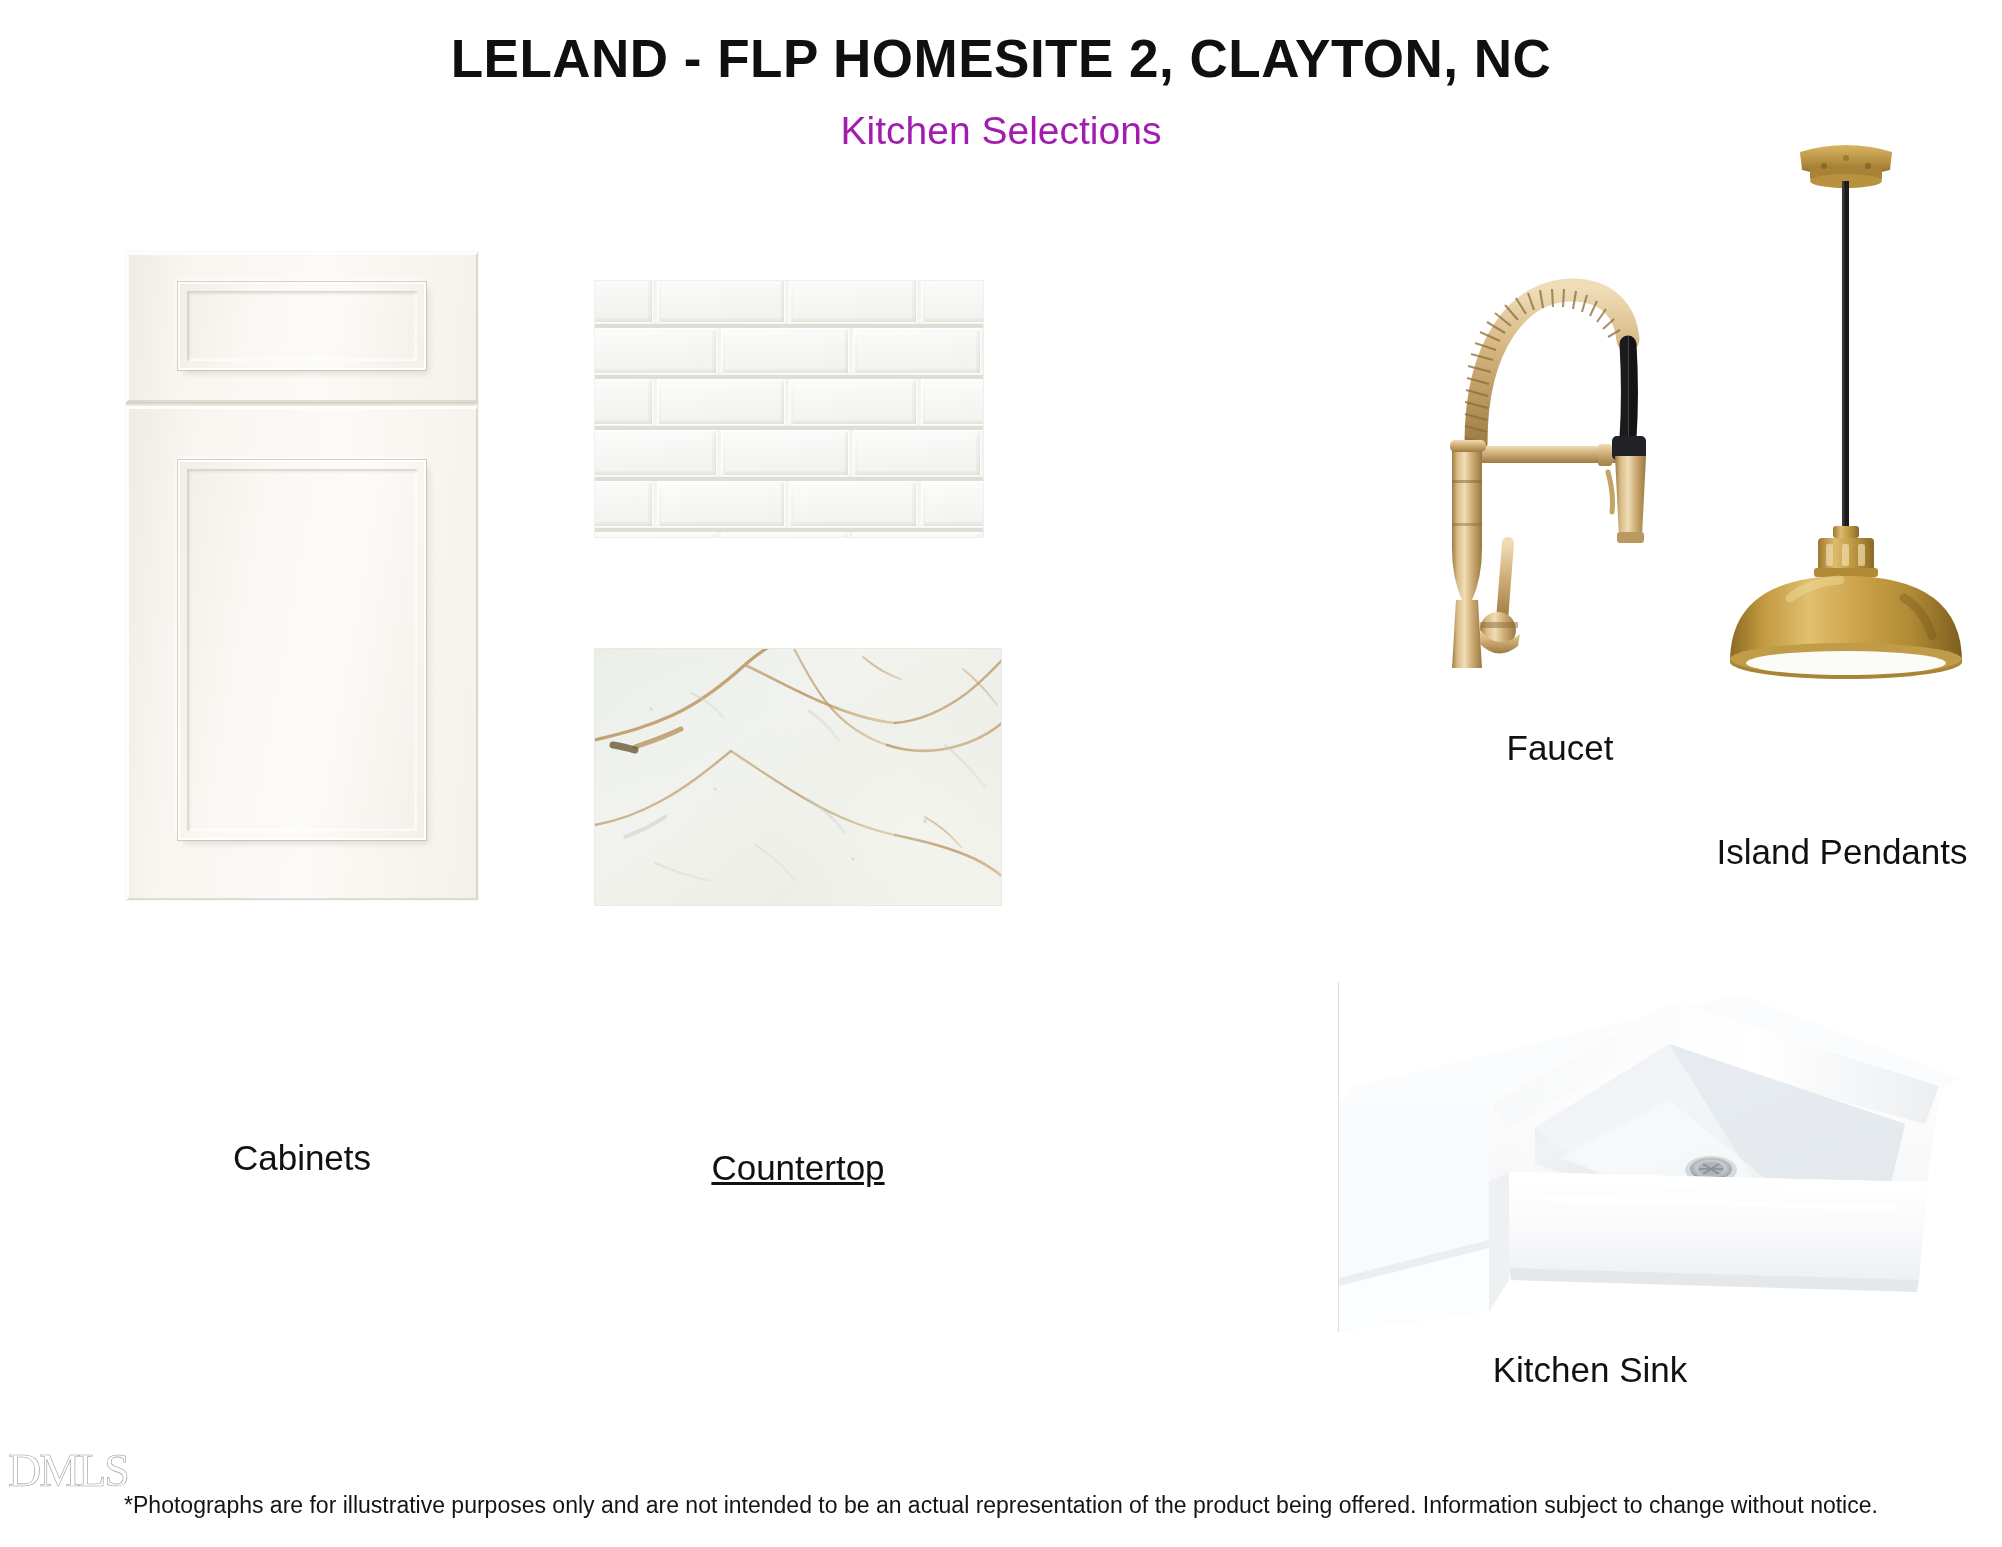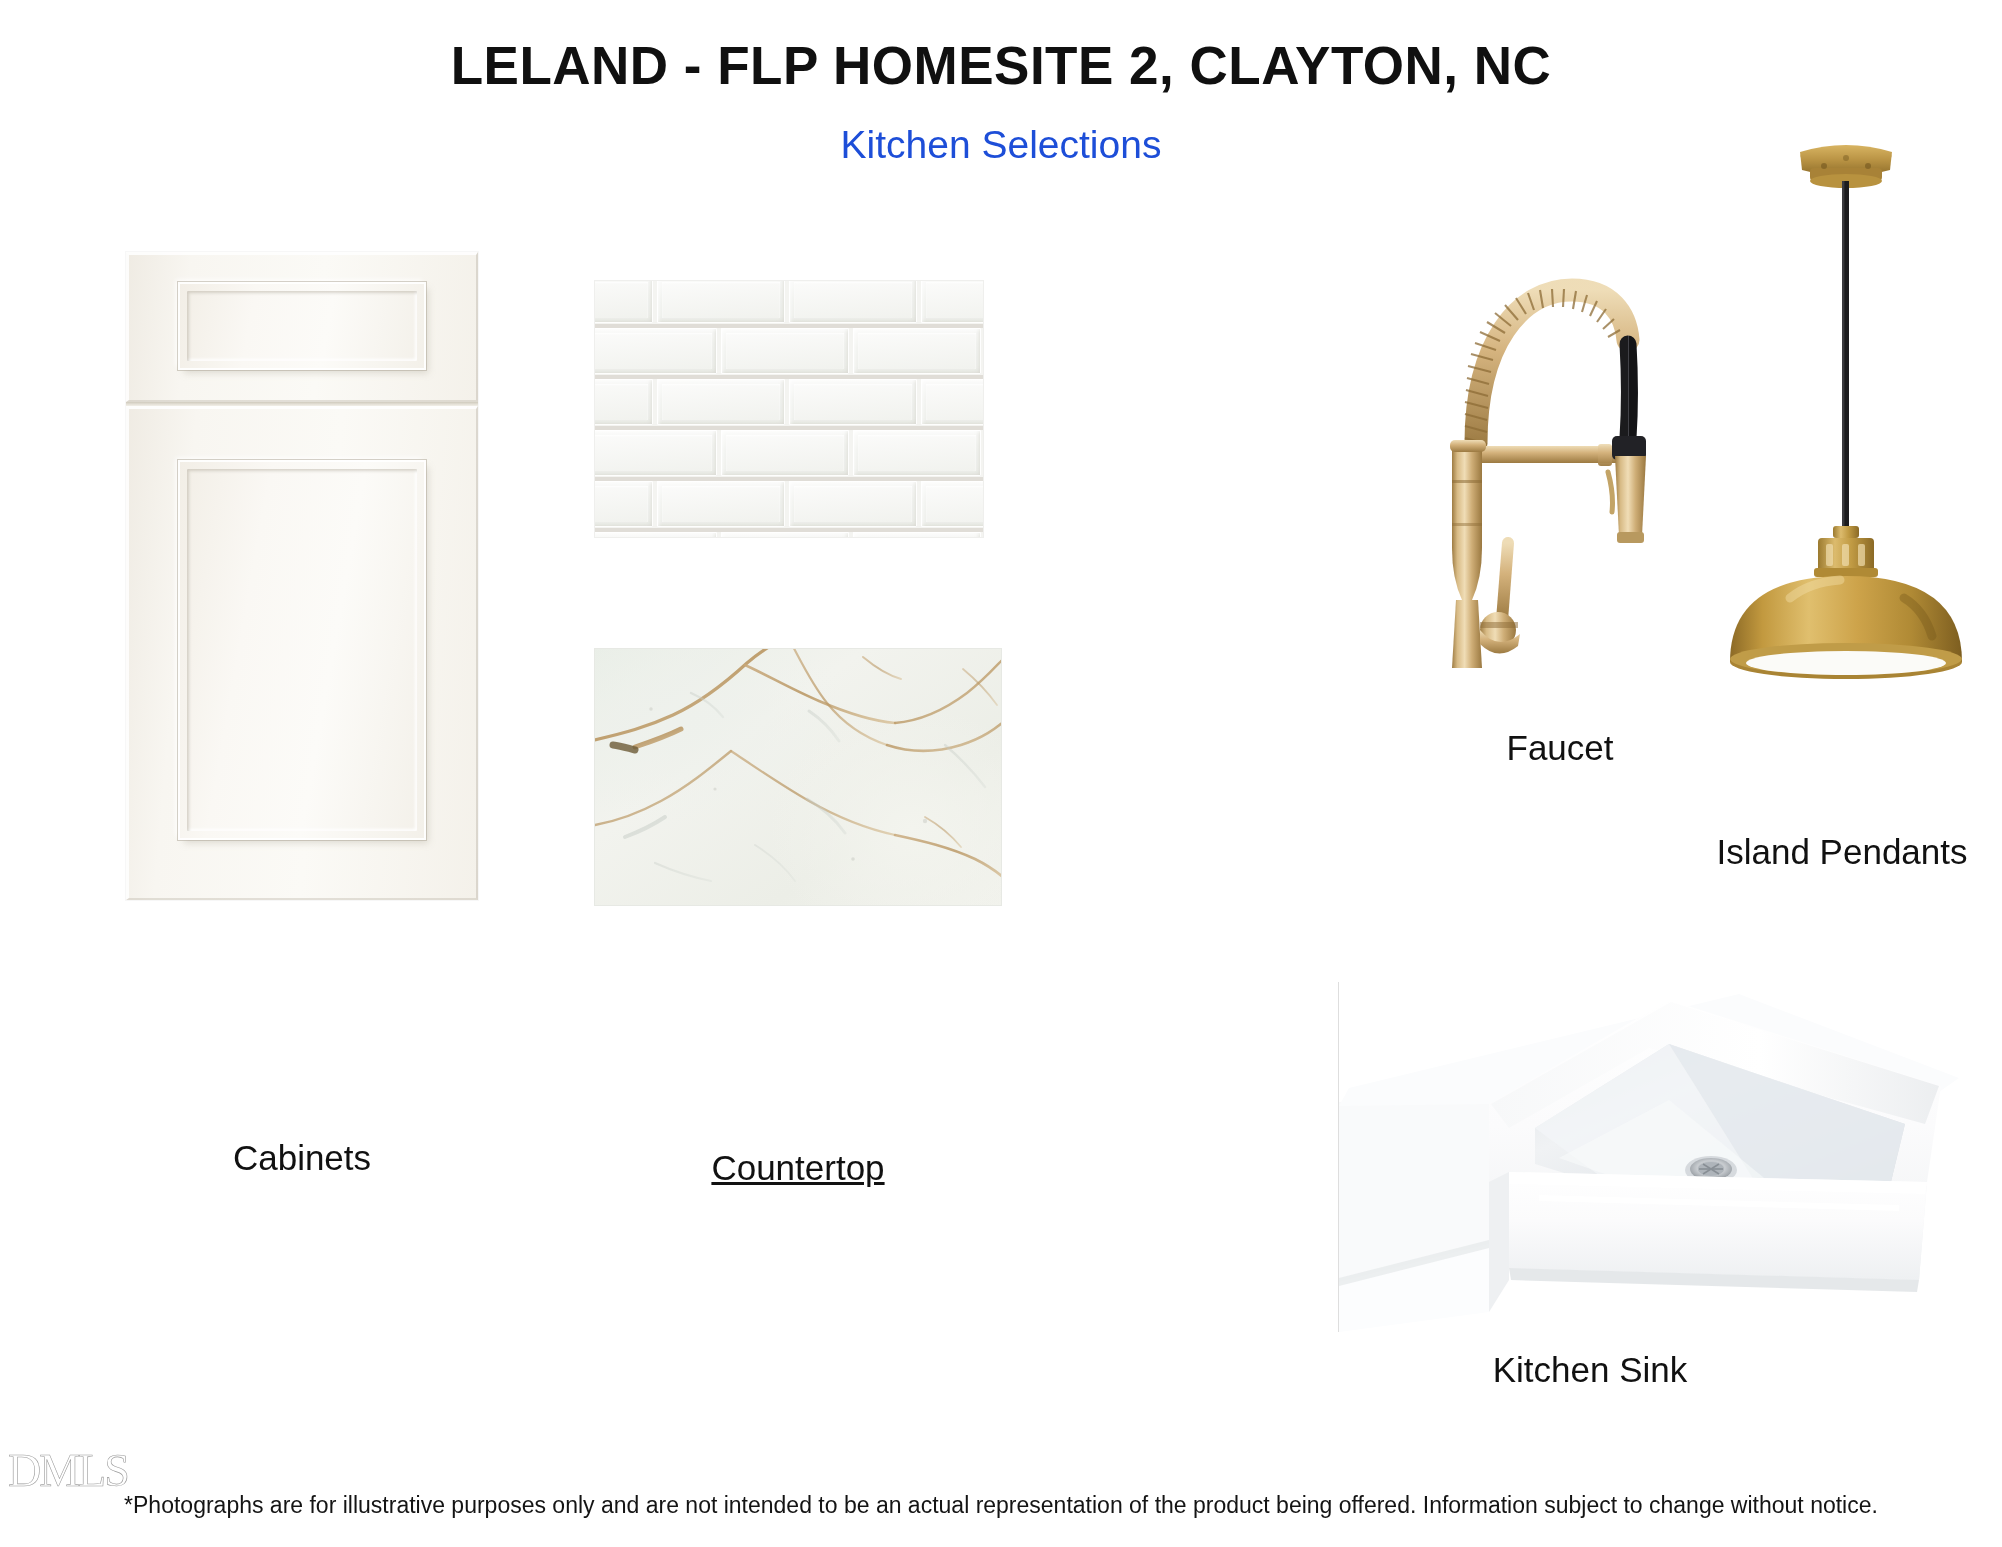--- a/index.html
+++ b/index.html
@@ -19,35 +19,35 @@
   }
 
   
   #header {
     position: absolute;
     left: 0; top: 0;
     width: 2002px;
     text-align: center;
   }
   #board-title {
-    margin: 16px;
+    margin: 9px;
     padding-top: 22px;
     font-size: 53px;
     font-weight: 800;
     letter-spacing: 0.5px;
     color: #101010;
     line-height: 1.05;
     font-family: "Liberation Sans", sans-serif;
   }
   #board-subtitle {
     margin: 4px;
     padding-top: 14px;
     font-size: 39px;
     font-weight: 400;
-    color: #1d4ed8;
+    color: #a21caf;
     line-height: 1.1;
   }
 
   
   .swatch {
     position: absolute;
     overflow: hidden;
   }
   .caption {
     position: absolute;

